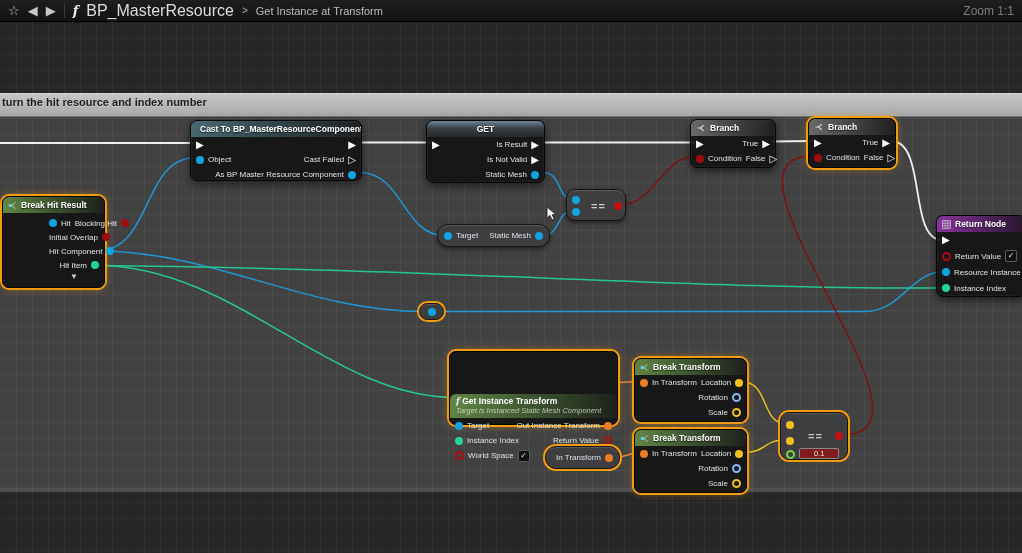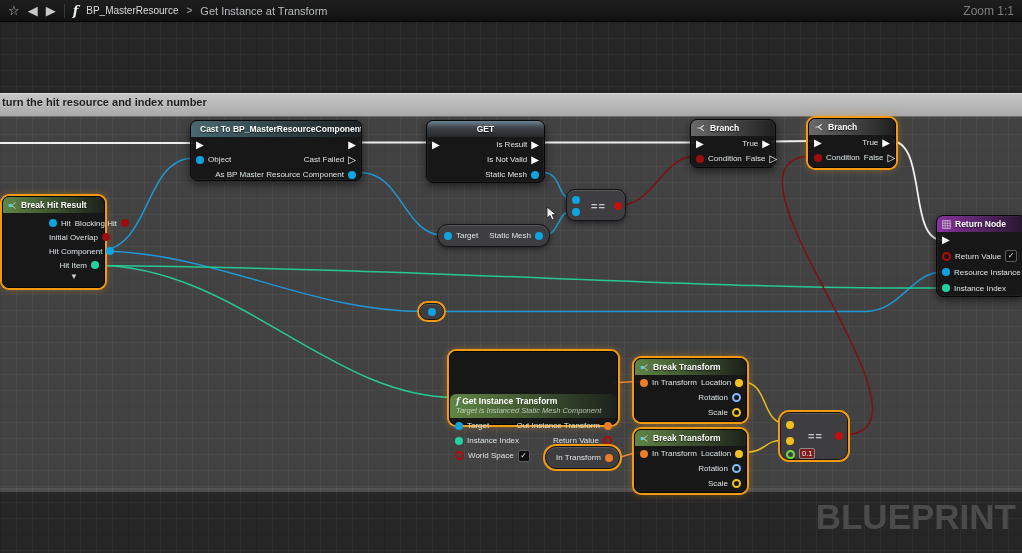--- a/index.html
+++ b/index.html
@@ -8,21 +8,21 @@
 
   
   .toolbar{position:absolute;left:0;top:0;width:1022px;height:22px;
     background:linear-gradient(180deg,#1e1e1e,#121212);
     border-bottom:1px solid #000;display:flex;align-items:center;gap:8px;
     padding:0 8px;box-sizing:border-box;z-index:40;}
   .tb-ic{color:#c7c7c7;font-size:13px;line-height:1;cursor:default;}
   .tb-sep{width:1px;height:14px;background:#3a3a3a;}
   .f-ic{font-family:"DejaVu Serif",serif;font-style:italic;font-weight:bold;
     color:#e8eef2;font-size:13px;}
-  .crumb-root{color:#dcdcdc;font-size:10px;text-align:right;}
+  .crumb-root{color:#dcdcdc;font-size:16px;text-align:right;}
   .crumb-sep{color:#8a8a8a;font-size:10px;font-weight:bold;}
   .crumb-cur{color:#b9bcbe;font-size:11px;}
   .zoom-label{margin-left:auto;color:#7e7e7e;font-size:12px;font-weight:normal;text-align:right;}
 
   
   .graph{position:absolute;left:0;top:22px;width:1022px;height:531px;
     background-color:#262627;
     background-image:
       linear-gradient(rgba(255,255,255,0.045) 1px,transparent 1px),
       linear-gradient(90deg,rgba(255,255,255,0.045) 1px,transparent 1px),
@@ -87,21 +87,21 @@
   .expand{color:#cfcfcf;font-size:8px;text-align:center;height:11px;line-height:9px;}
 
   .compact{position:absolute;background:#3e3e41;border:1px solid #141416;z-index:20;
     box-shadow:inset 0 1px 0 rgba(255,255,255,0.14), 0 2px 5px rgba(0,0,0,0.5);
     box-sizing:border-box;}
   .compact.selected{box-shadow:0 0 0 2px #f29b11, inset 0 1px 0 rgba(255,255,255,0.14);}
   .pill{border-radius:11px;display:flex;align-items:center;gap:4px;padding:0 6px;}
   .pill .plabel{font-size:8px;}
   .eqop{position:absolute;font-weight:bold;color:#c9c9c9;font-size:11px;letter-spacing:1px;}
   .valbox{position:absolute;background:#7f1d1d;border:1px solid #8a8a8a;border-radius:2px;
-    color:#eee;font-size:7.5px;line-height:9px;padding:0 2px;}
+    color:#eee;font-size:7.5px;line-height:9px;padding:0 14px;}
 
   .watermark{position:absolute;right:6px;top:497px;font-size:35px;font-weight:bold;
     color:#4b4b4b;letter-spacing:0px;z-index:6;}
   .cursor{position:absolute;left:546px;top:206px;z-index:50;}
   .abs{position:absolute;}
 </style>
 </head>
 <body>
 
 <div id="stage">
@@ -114,21 +114,20 @@
     <span class="f-ic">f</span>
     <span class="crumb-root">BP_MasterResource</span>
     <span class="crumb-sep">&gt;</span>
     <span class="crumb-cur">Get Instance at Transform</span>
     <span class="zoom-label">Zoom 1:1</span>
   </div>
 
   <div class="graph"></div>
   <div class="comment-body"></div>
   <div class="comment-title">turn the hit resource and index number</div>
-  <div class="watermark">BLUEPRINT</div>
 
   <svg class="wires" viewBox="0 0 1022 553">
 
     <path d="M0,143 L194,143" stroke="#efefef" stroke-width="1.8"></path>
     <path d="M358,142.5 L434,142.5" stroke="#efefef" stroke-width="1.8"></path>
     <path d="M543,142.5 L695,142.5" stroke="#efefef" stroke-width="1.8"></path>
     <path d="M771,141.5 L813,141" stroke="#efefef" stroke-width="1.8"></path>
     <path d="M891,141 C927,141 908,240 942,240" stroke="#efefef" stroke-width="1.8"></path>
 
     <path d="M97,251 C152,251 143,158 194,158" stroke="#1f97d3" stroke-width="1.5"></path>

